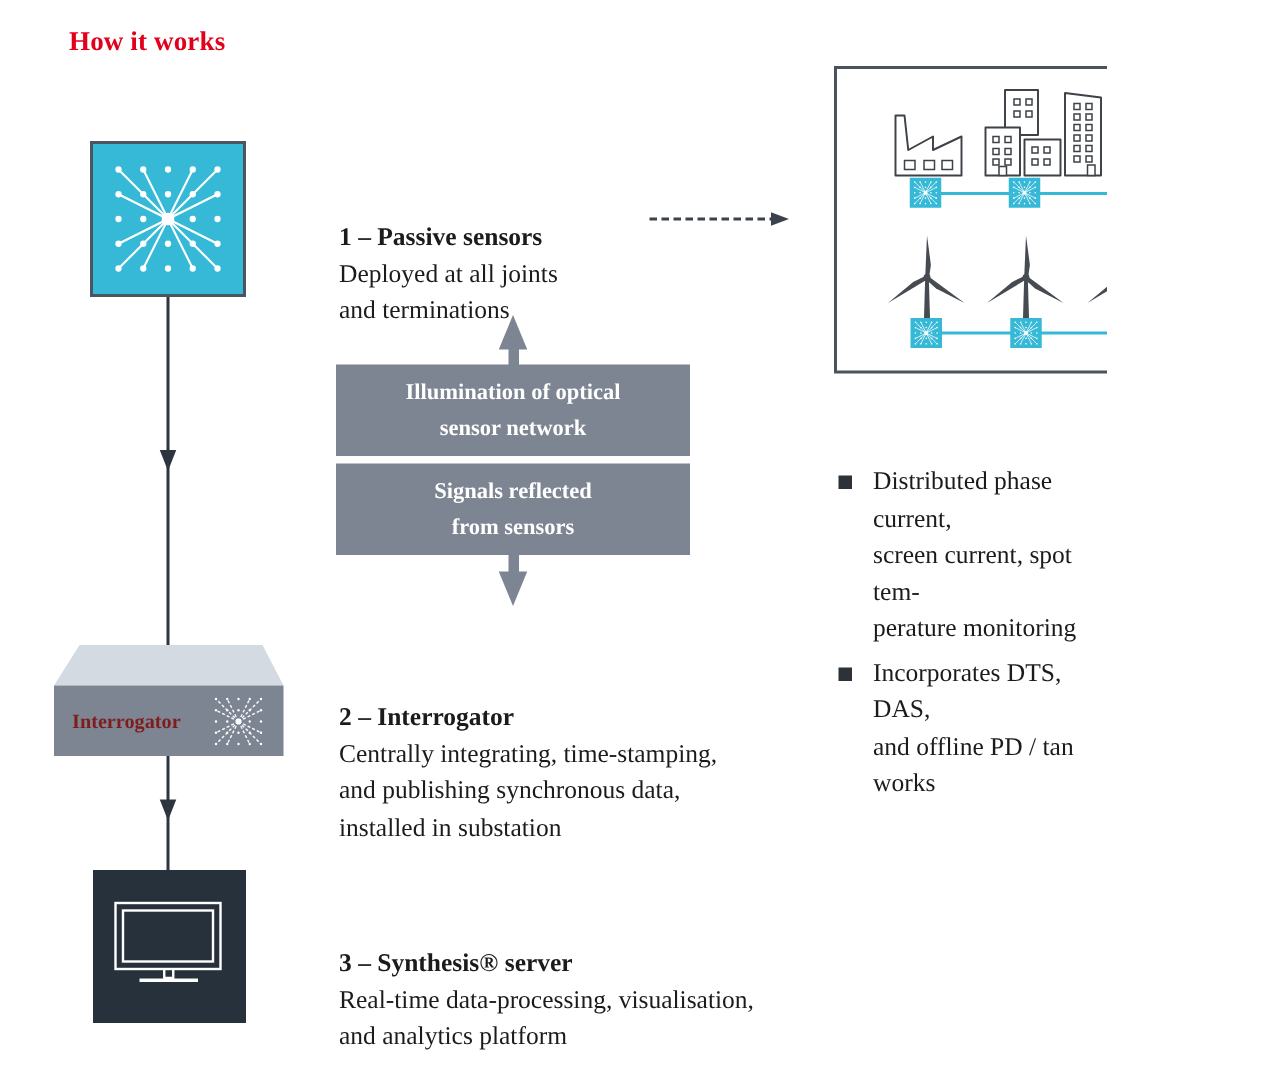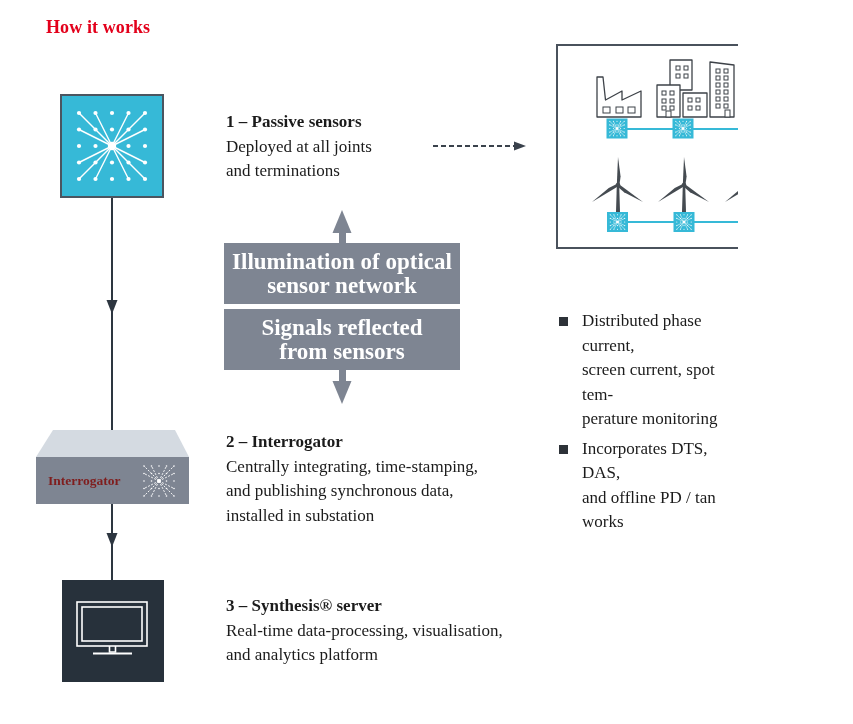--- a/index.html
+++ b/index.html
@@ -5,25 +5,25 @@
   html, body { margin: 0; padding: 0; background: #ffffff; }
   #page {
     position: relative; width: 738px; height: 724px; overflow: hidden;
     background: #ffffff; font-family: Liberation Serif, serif; color: #1b1b1b;
   }
   #gfx { position: absolute; left: 0; top: 0; width: 853px; height: 724px; }
   .title {
     position: absolute; left: 46px; top: 17px; font-size: 18px; font-weight: bold;
     color: #e3001b; letter-spacing: 0.1px;
   }
-  .step { position: absolute; left: 226px; font-size: 17px; line-height: 24.5px; }
+  .step { position: absolute; left: 226px; font-size: 17px; line-height: 24.5px; margin-top: 36px; }
   .step-heading { font-weight: bold; }
   .flow-box {
     position: absolute; left: 224px; width: 236px; height: 61px; background: #7e8592;
-    color: #ffffff; font-weight: bold; font-size: 23px; line-height: 24px; text-align: center;
+    color: #ffffff; font-weight: bold; font-size: 15px; line-height: 24px; text-align: center;
     box-sizing: border-box; padding-top: 7px;
   }
   .features { position: absolute; left: 556px; top: 261px; font-size: 17px; line-height: 24.5px; margin-top: 48px; }
   .feature { position: relative; padding-left: 26px; margin-bottom: 5px; }
   .bullet {
     position: absolute; left: 3px; top: 8px; width: 9px; height: 9px; background: #2d3238;
   }
   .interrogator-label {
     position: absolute; left: 48px; top: 473px; font-size: 13.5px; font-weight: bold; color: #7f1d1d;
   }

